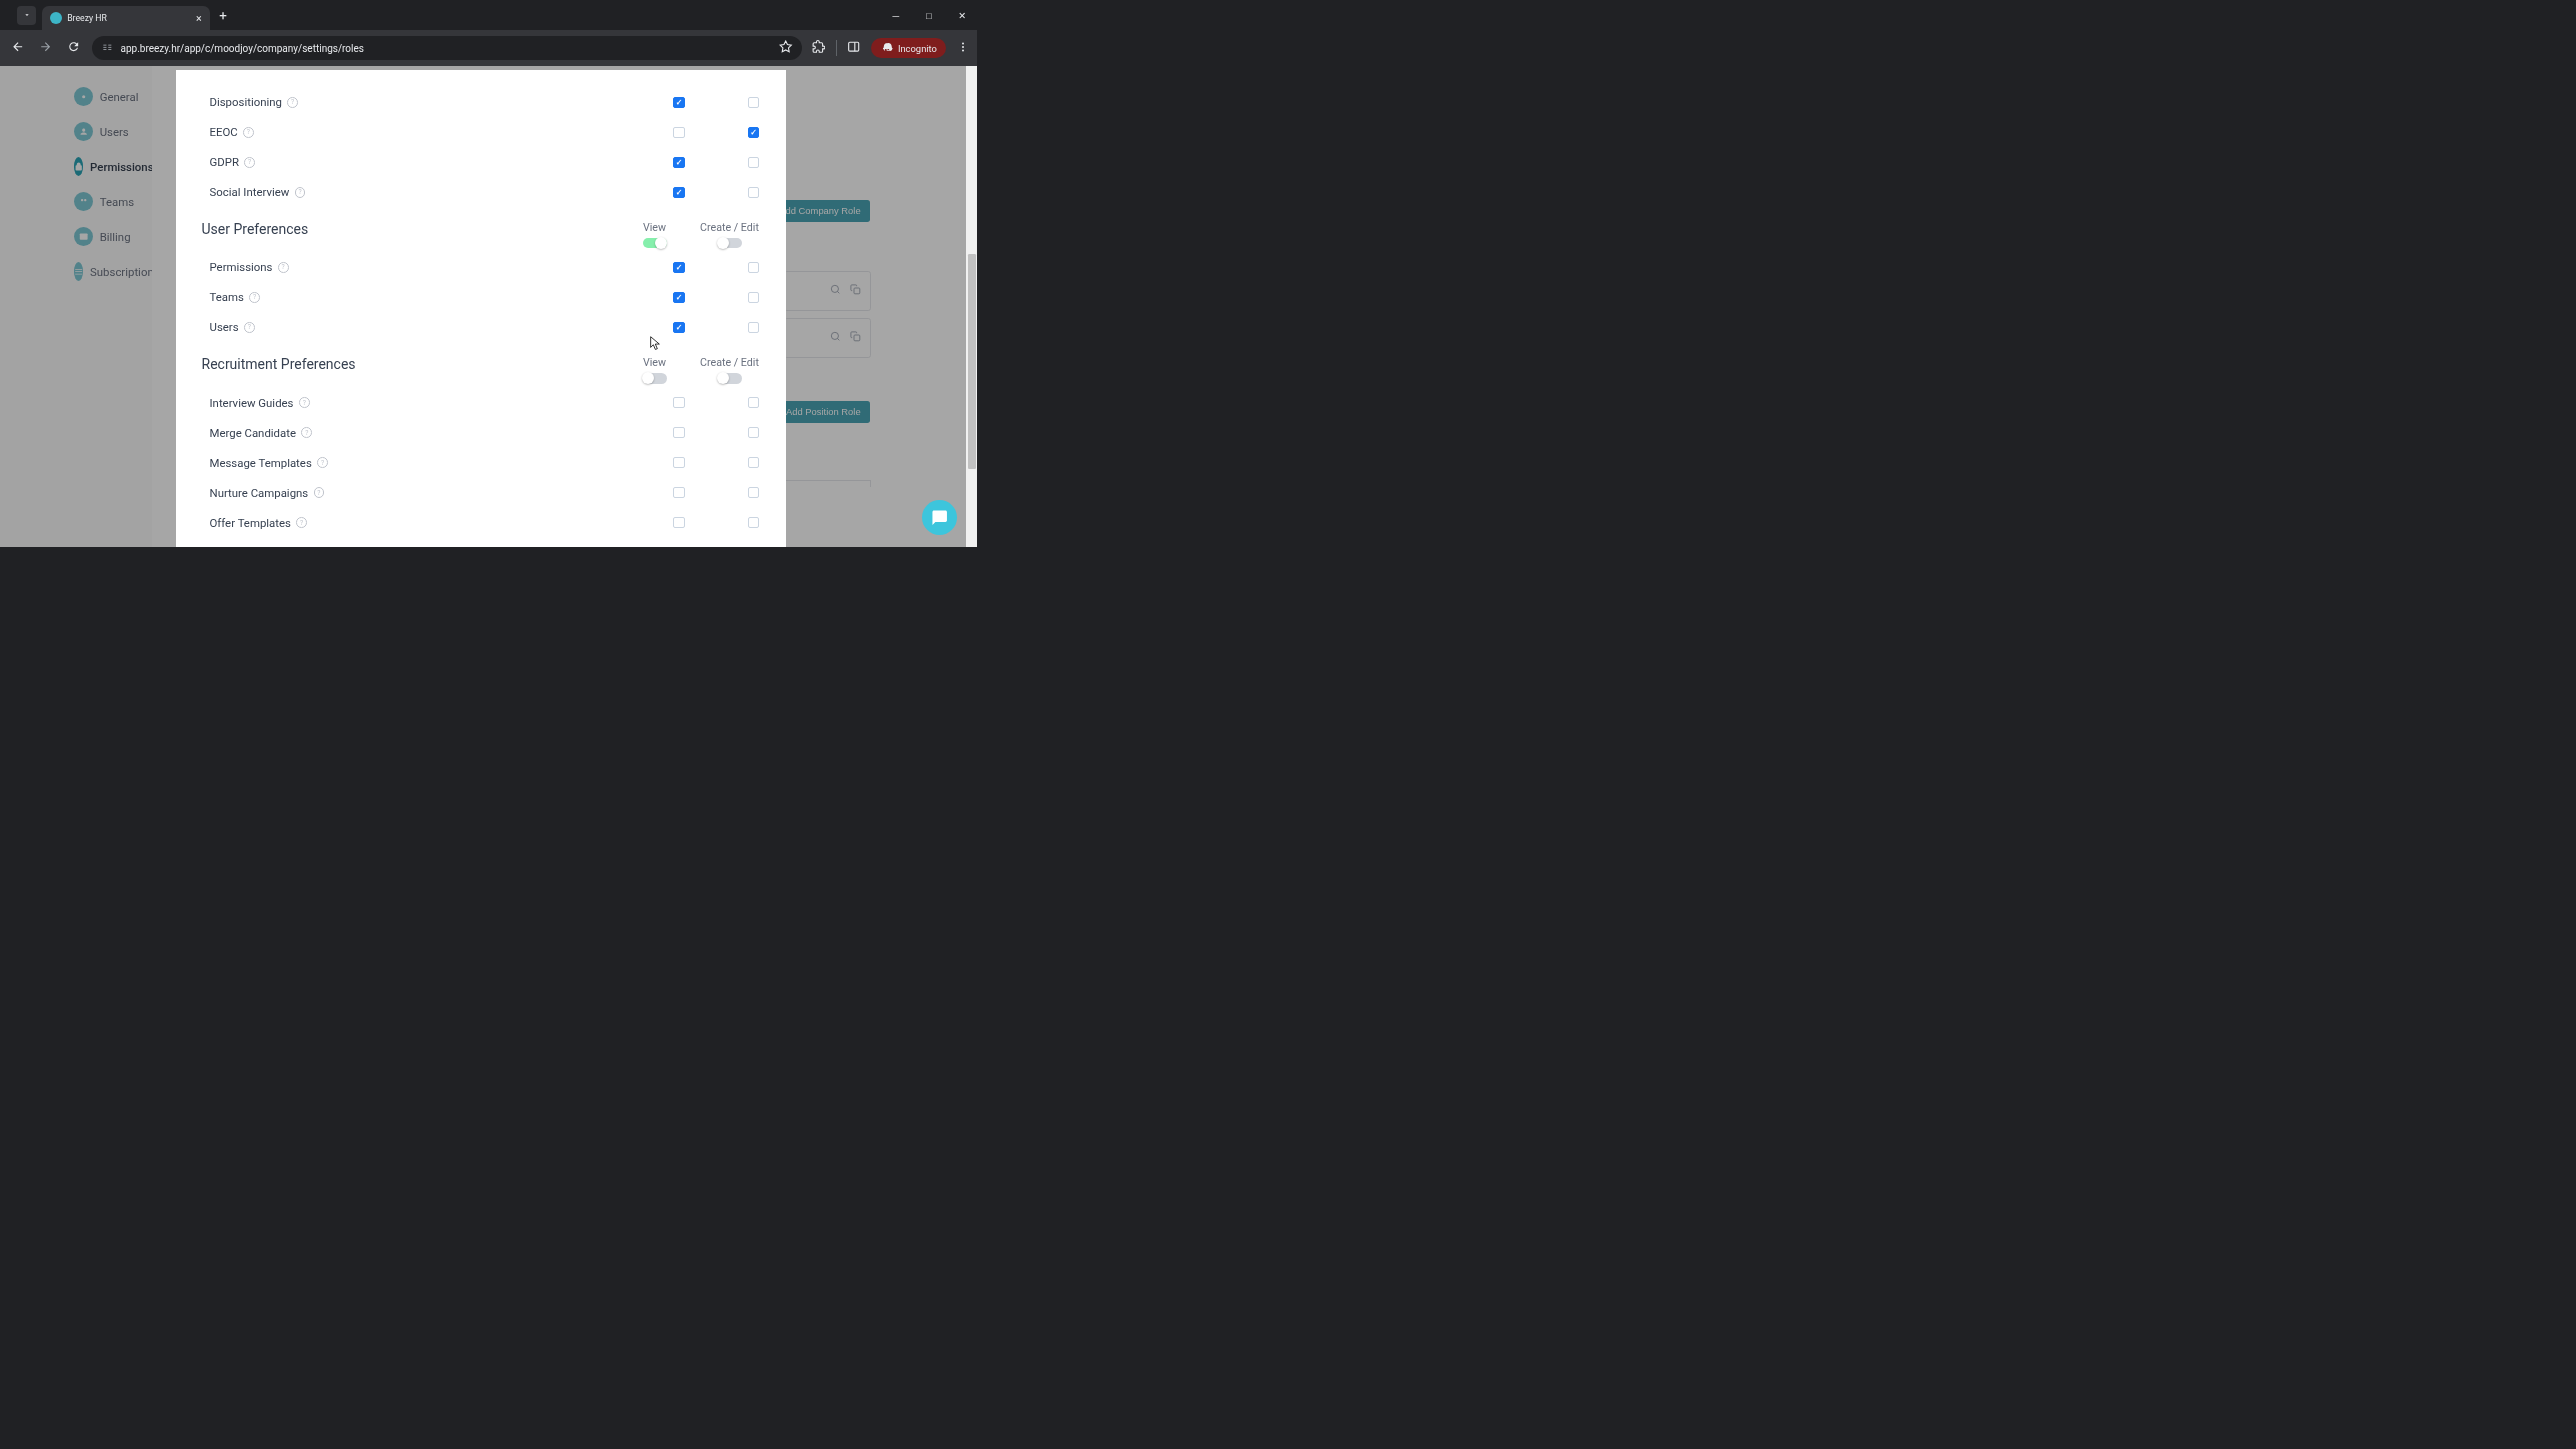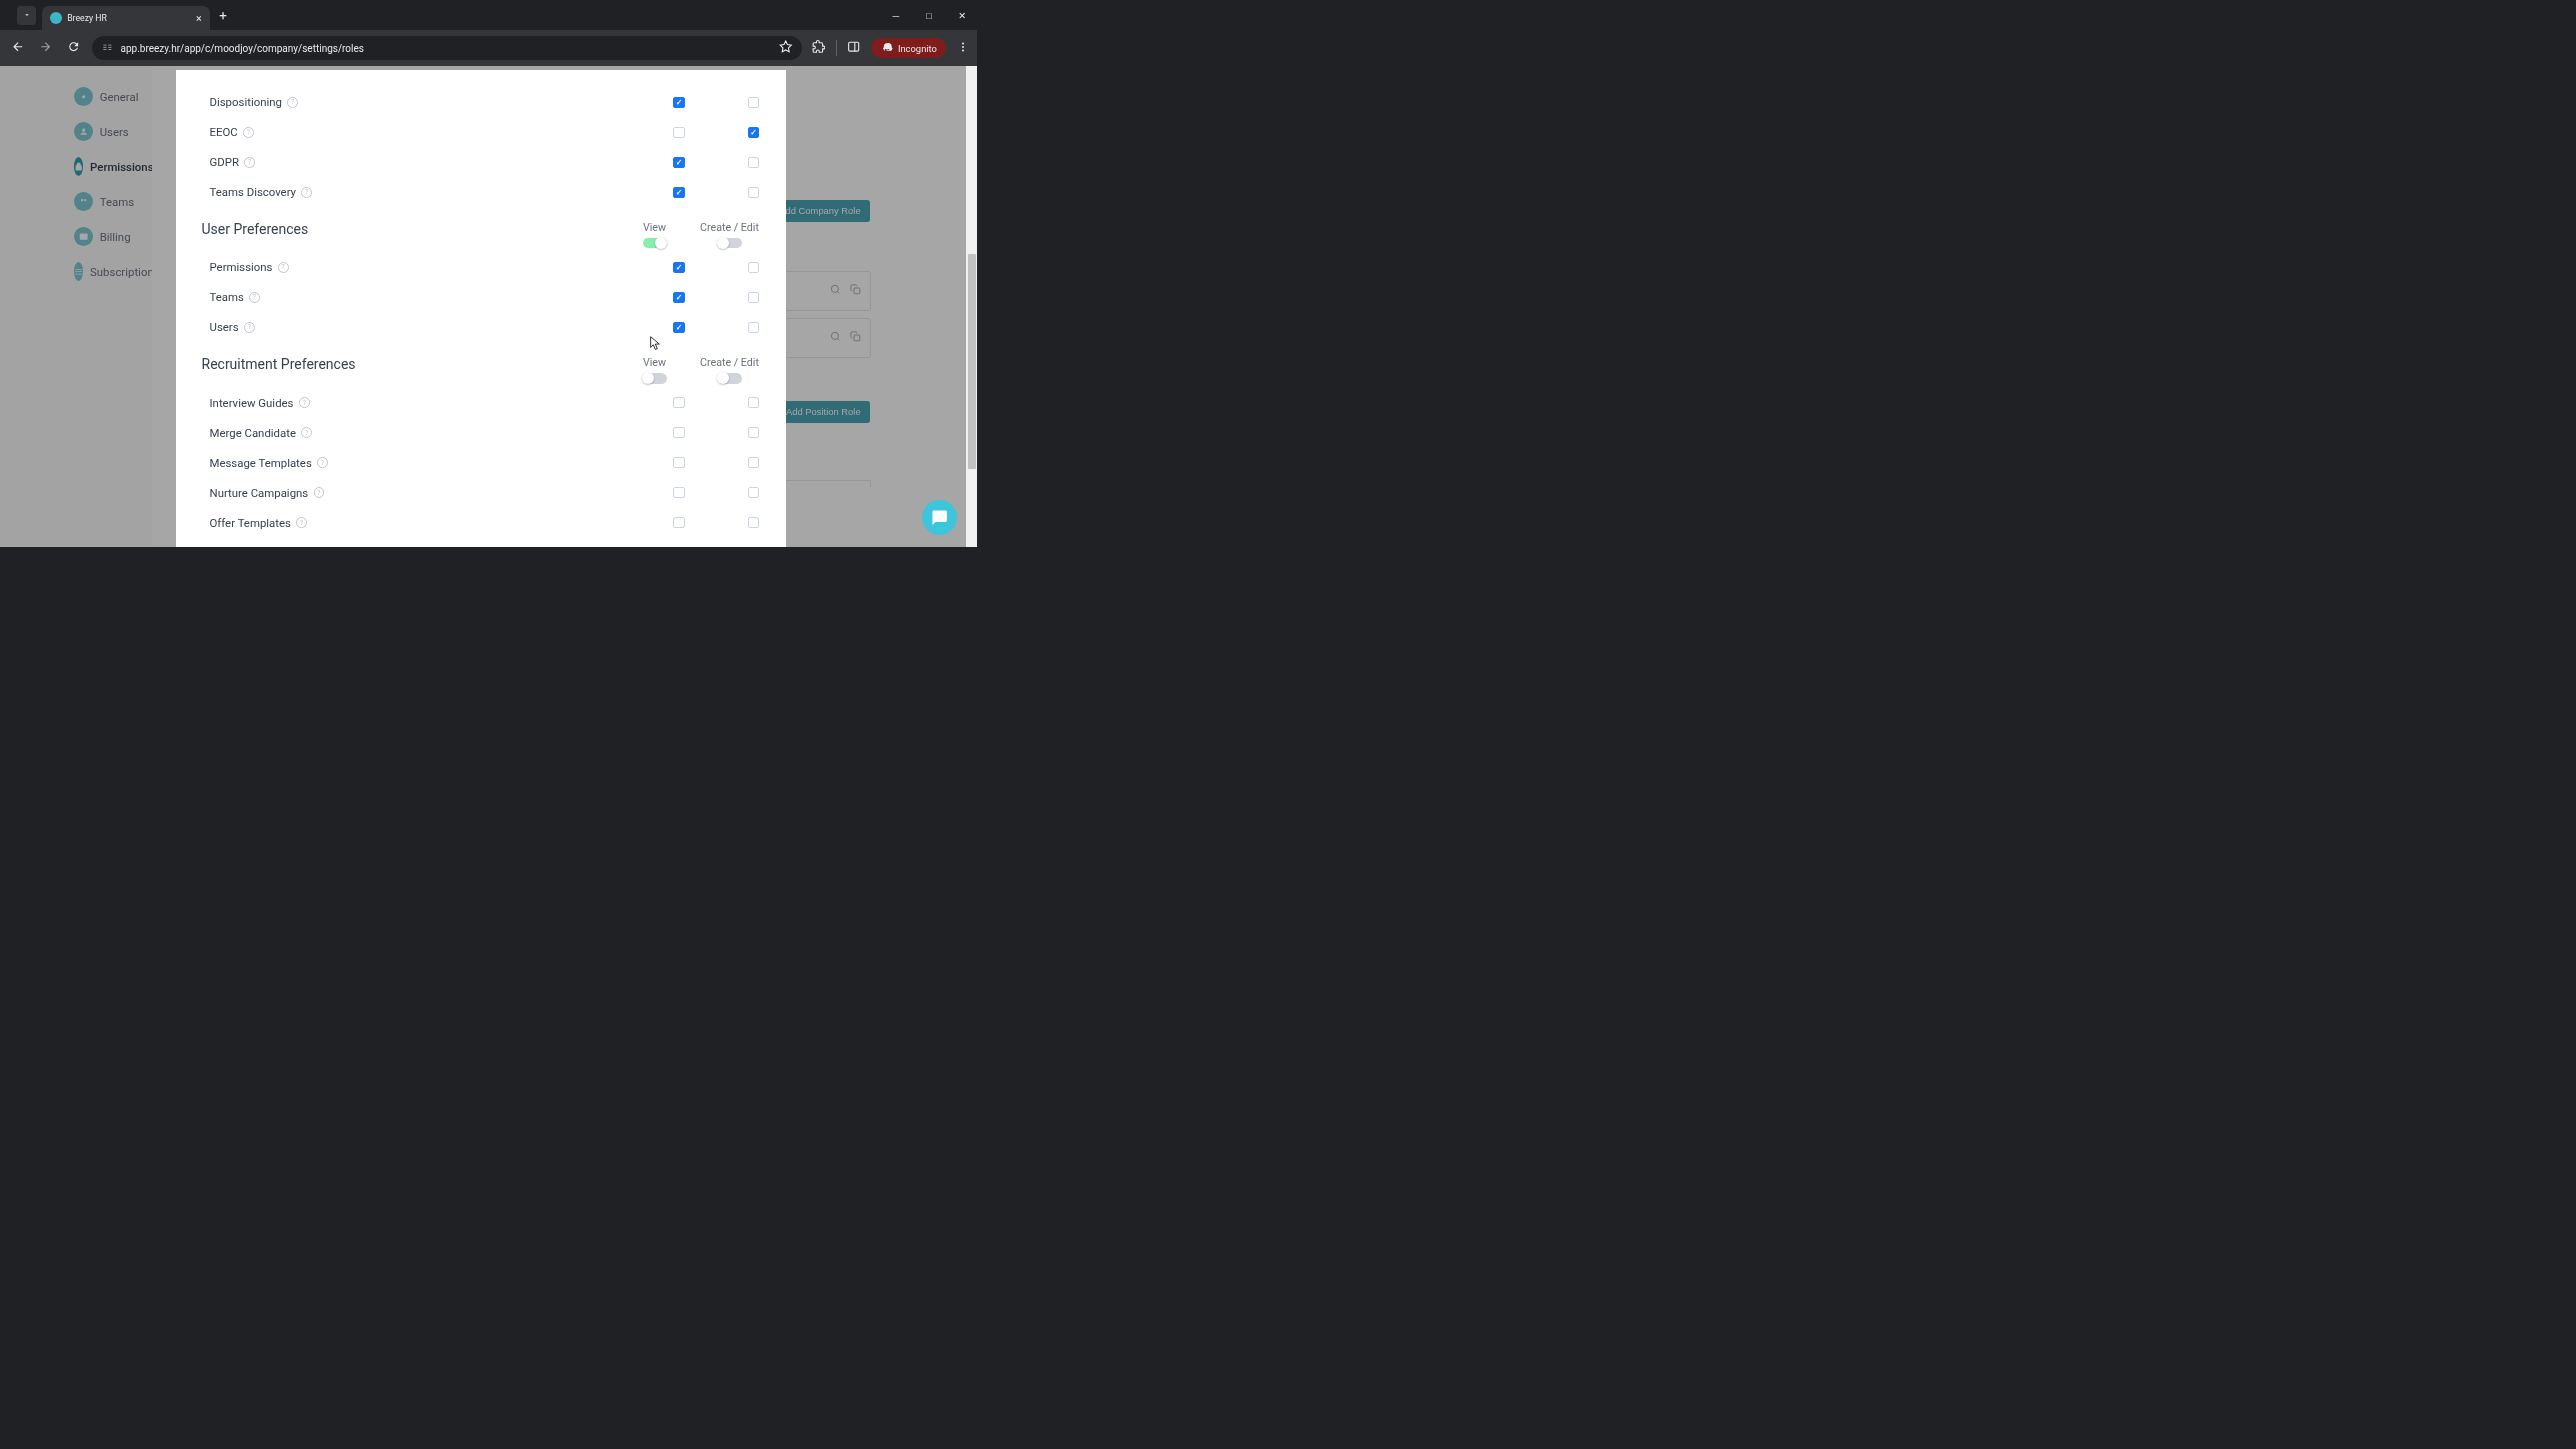--- a/index.html
+++ b/index.html
@@ -538,21 +538,21 @@
           <span>GDPR</span>
           <span class="help-icon">?</span>
         </div>
         <div class="perm-cols">
           <div class="chk checked"></div>
           <div class="chk"></div>
         </div>
       </div>
       <div class="perm-row">
         <div class="perm-label">
-          <span>Teams Discovery</span>
+          <span>Social Interview</span>
           <span class="help-icon">?</span>
         </div>
         <div class="perm-cols">
           <div class="chk checked"></div>
           <div class="chk"></div>
         </div>
       </div>
       <div class="section-row">
         <div class="section-title">User Preferences</div>
         <div class="col-headers">

